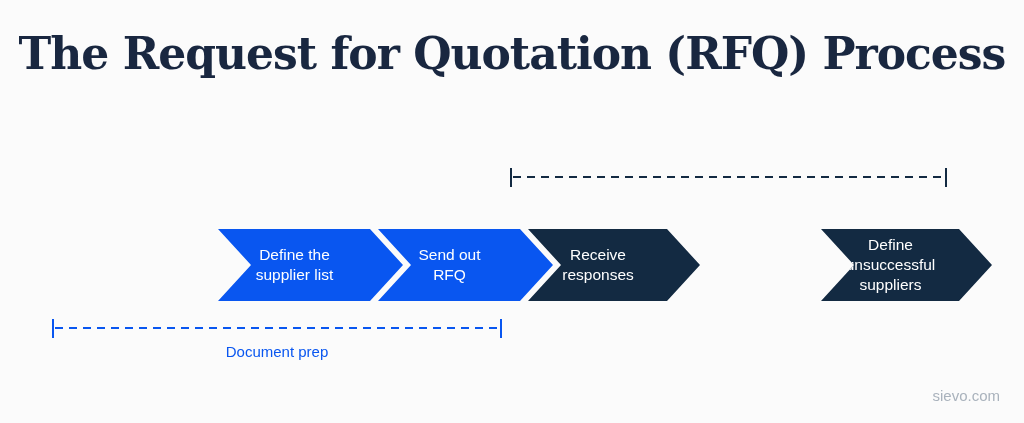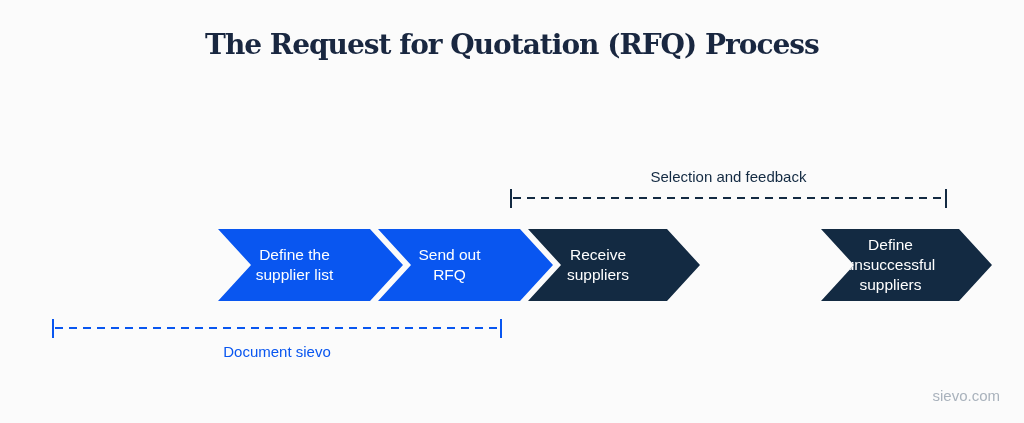--- a/index.html
+++ b/index.html
@@ -21,21 +21,21 @@
 
   
   .title {
     position: absolute;
     top: 28px;
     left: 0;
     width: 1024px;
     text-align: center;
     font-family: "DejaVu Serif", serif;
     font-weight: 700;
-    font-size: 28px;
+    font-size: 44px;
     letter-spacing: -1px;
     color: var(--title-navy);
   }
 
   
   .band {
     position: absolute;
     left: 52px;
     top: 229px;
     width: 940px;
@@ -114,46 +114,45 @@
     font-size: 15px;
     color: var(--footer-gray);
   }
 </style>
 </head>
 <body>
 
 <h1 class="title">The Request for Quotation (RFQ) Process</h1>
 
 <div class="bracket bracket-top">
-  <div class="bracket-label">Selection and feedback</div>
   <div class="bracket-line">
     <div class="dash"></div>
   </div>
 </div>
 
 <div class="band">
   <div class="step s2 notched phase-blue">
     <span class="lbl">Define the
 supplier list</span>
   </div>
   <div class="step s3 notched phase-blue">
     <span class="lbl">Send out
 RFQ</span>
   </div>
   <div class="step s4 notched phase-navy">
     <span class="lbl">Receive
-suppliers</span>
+responses</span>
   </div>
   <div class="step s6 notched phase-navy">
     <span class="lbl">Define
 unsuccessful
 suppliers</span>
   </div>
 </div>
 
 <div class="bracket bracket-bottom">
   <div class="bracket-line">
     <div class="dash"></div>
   </div>
-  <div class="bracket-label">Document sievo</div>
+  <div class="bracket-label">Document prep</div>
 </div>
 
 <div class="footer">sievo.com</div>
 
 </body></html>

